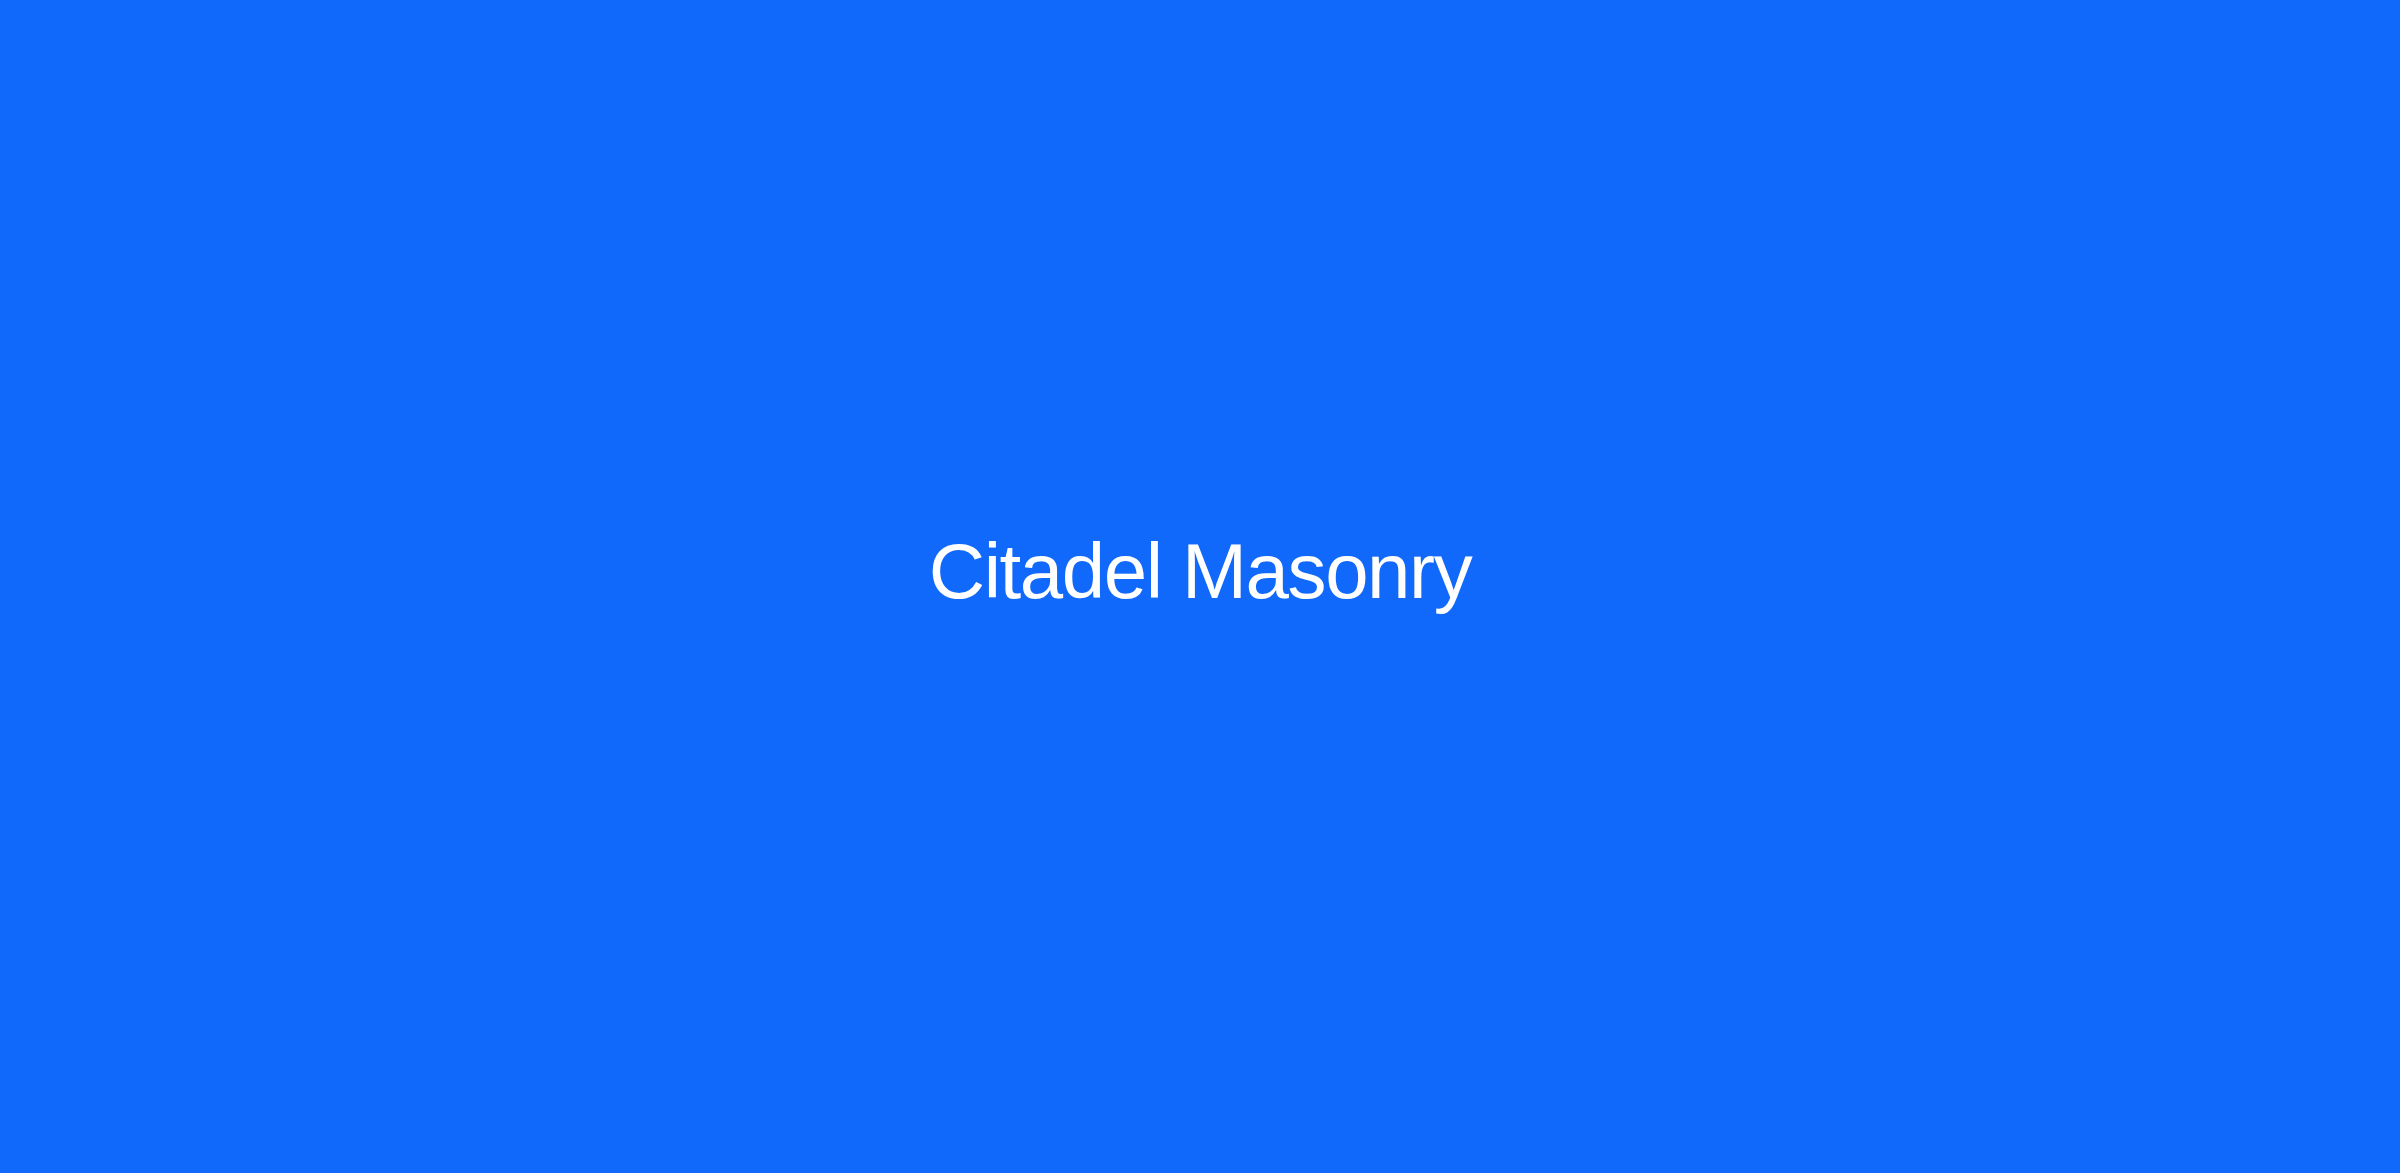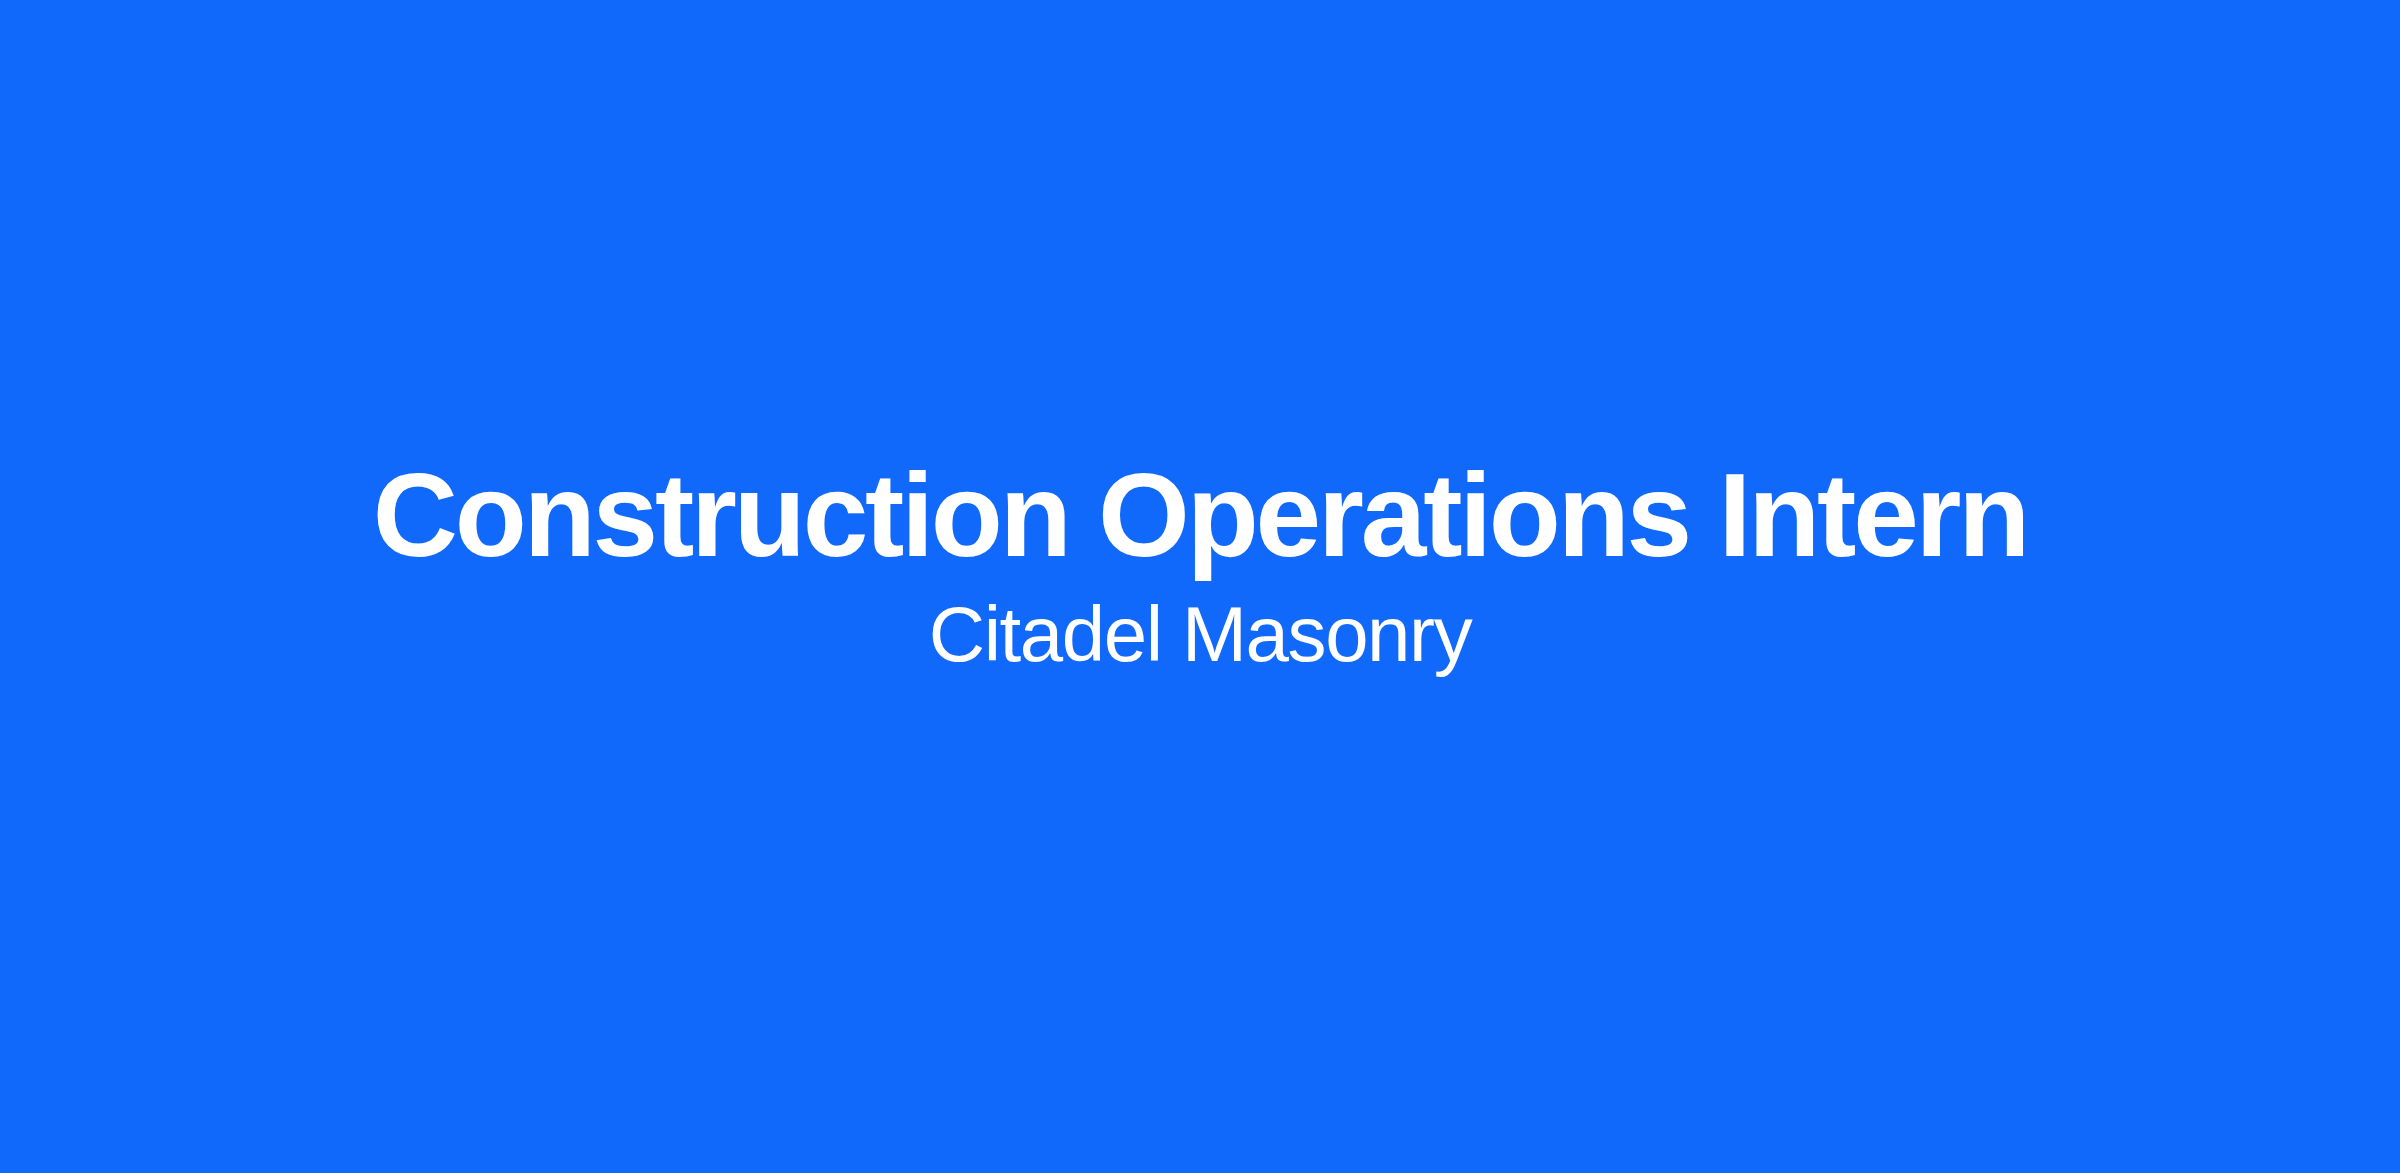--- a/index.html
+++ b/index.html
@@ -61,19 +61,18 @@
     white-space: nowrap;
   }
 </style>
 </head>
 <body>
 
 <div class="hero-card" style="background-color: rgb(16, 105, 250); color: rgb(255, 255, 255);">
 
   <div class="hero-content">
 
-    <h1 class="hero-title">Construction Operations Intern</h1>
 
     <p class="hero-subtitle">Citadel Masonry</p>
 
   </div>
 
 </div>
 
 </body></html>

